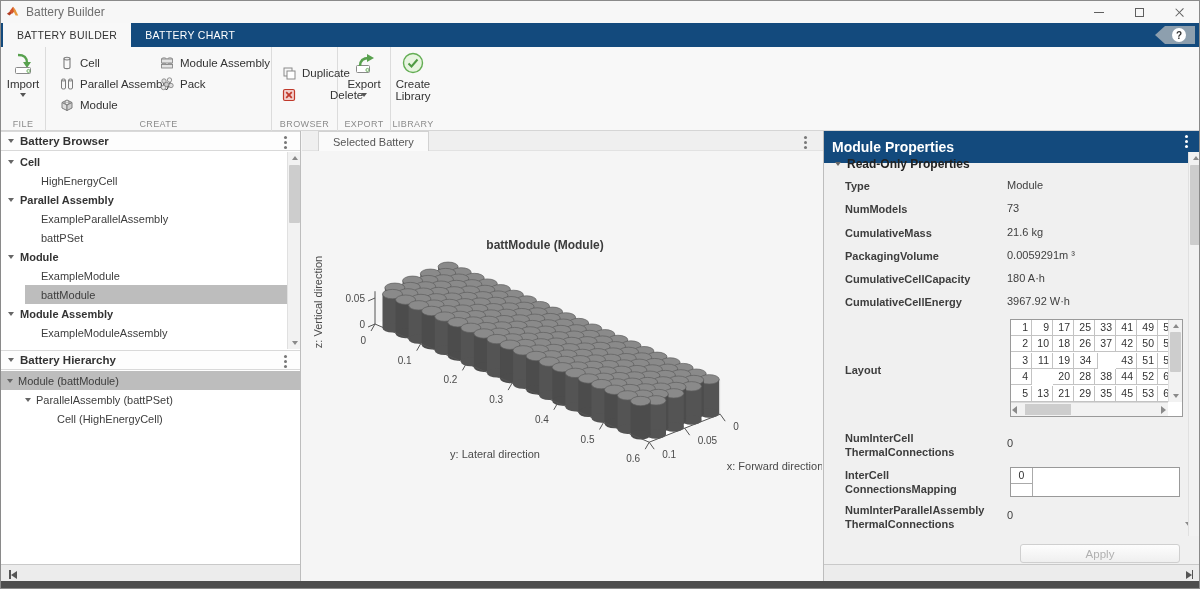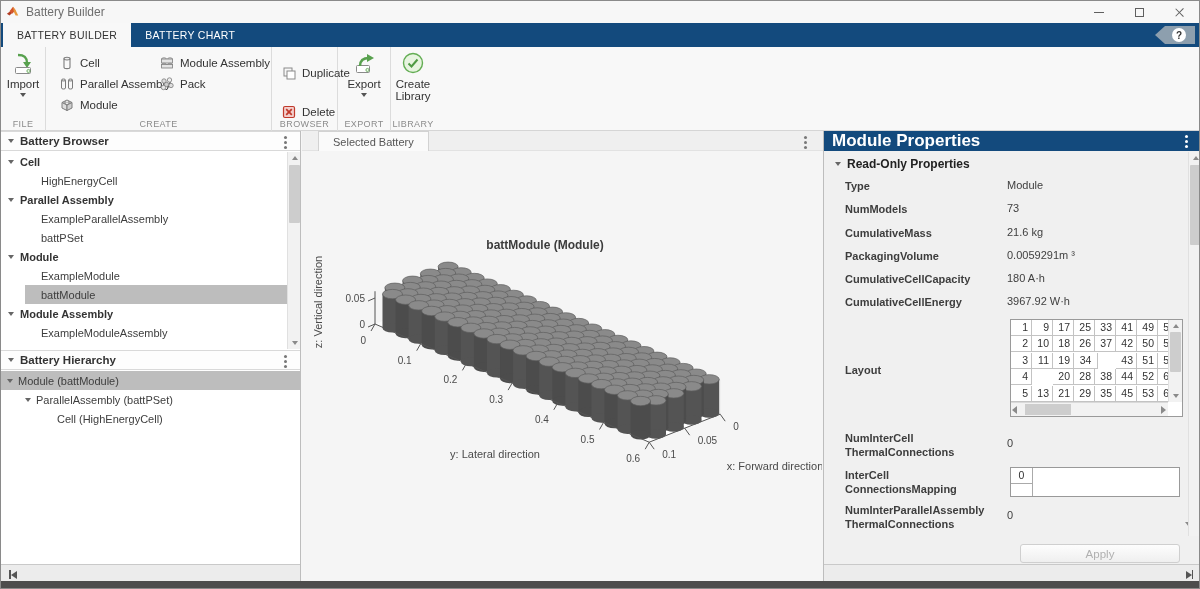--- a/index.html
+++ b/index.html
@@ -51,21 +51,21 @@
   .cgroup{position:absolute;top:4px;display:flex;align-items:center;height:11px;}
   .cbar{width:1.5px;height:9px;background:#555;}
   .ctri-l{width:0;height:0;border-top:4.5px solid transparent;border-bottom:4.5px solid transparent;border-right:6px solid #555;}
   .ctri-r{width:0;height:0;border-top:4.5px solid transparent;border-bottom:4.5px solid transparent;border-left:6px solid #555;}
   
   .center-panel{position:absolute;left:301px;top:0;width:521px;height:452px;background:#f5f5f5;}
   .doc-tabbar{position:absolute;top:0;left:0;right:0;height:20px;background:#efefef;border-bottom:1px solid #e2e2e2;}
   .doc-tab{position:absolute;left:16px;top:0;height:20px;background:#fafafa;border:1px solid #d2d2d2;border-bottom:none;display:flex;align-items:center;padding:0 14px;font-size:11px;color:#555;}
   
   .right-panel{position:absolute;left:822px;top:0;width:378px;height:452px;background:#f0f0f0;border-left:1px solid #bdbdbd;}
-  .rp-hdr{position:absolute;top:0;left:0;right:0;height:20px;background:#134a7d;color:#fff;font-size:17px;font-weight:bold;display:flex;align-items:center;padding-left:8px;}
+  .rp-hdr{position:absolute;top:0;left:0;right:0;height:32px;background:#134a7d;color:#fff;font-size:14px;font-weight:bold;display:flex;align-items:center;padding-left:8px;}
   .rp-hdr .dots3{background:#fff;box-shadow:0 -5px 0 #fff,0 5px 0 #fff;}
   .prop-label{position:absolute;font-size:11px;font-weight:bold;color:#3d3d3d;line-height:14px;}
   .prop-value{position:absolute;font-size:11px;color:#404040;}
   .layout-table{position:absolute;left:186px;top:188px;width:173px;height:98px;background:#fff;border:1px solid #9a9a9a;overflow:hidden;}
   .lt-grid{position:absolute;left:0;top:0;width:159px;height:82px;overflow:hidden;}
   .lt-cell{position:absolute;width:21px;height:16px;border-right:1px solid #c3c3c3;border-bottom:1px solid #c3c3c3;font-size:10.5px;color:#333;text-align:right;padding:1px 3px 0 0;background:#fff;}
   .lt-cell.hl{background:#c6c6c6;margin-left:48px;}
   .mapping-box{position:absolute;left:186px;top:336px;width:170px;height:30px;background:#fff;border:1px solid #999;}
   .mb-c1{position:absolute;left:0;top:0;width:22px;height:16px;border-right:1px solid #aaa;border-bottom:1px solid #aaa;font-size:10.5px;color:#333;text-align:center;padding-top:1px;}
   .mb-c2{position:absolute;left:0;top:16px;width:22px;height:12px;border-right:1px solid #aaa;}
@@ -172,21 +172,21 @@
     </div>
 
     <div class="rib-sec" style="width:66px;">
       <div class="smallitem" style="left:9px;top:18px;">
         <svg width="16" height="16" viewBox="0 0 16 16">
           <rect x="3" y="3" width="8" height="8" fill="#f7f7f7" stroke="#8a8a8a"></rect>
           <rect x="6" y="6" width="8" height="8" fill="#fff" stroke="#8a8a8a"></rect>
         </svg>
         <span>Duplicate</span>
       </div>
-      <div class="smallitem" style="left:9px;top:57px;">
+      <div class="smallitem" style="left:9px;top:40px;gap:28px;">
         <svg width="16" height="16" viewBox="0 0 16 16">
           <rect x="2.5" y="2.5" width="11" height="11" rx="1.5" fill="#f3cfcc" stroke="#c0392b" stroke-width="1.2"></rect>
           <path d="M5.2 5.2 L10.8 10.8 M10.8 5.2 L5.2 10.8" stroke="#c0392b" stroke-width="1.7"></path>
         </svg>
         <span>Delete</span>
       </div>
       <div class="sec-label">BROWSER</div>
     </div>
 
     <div class="rib-sec" style="width:53px;">

